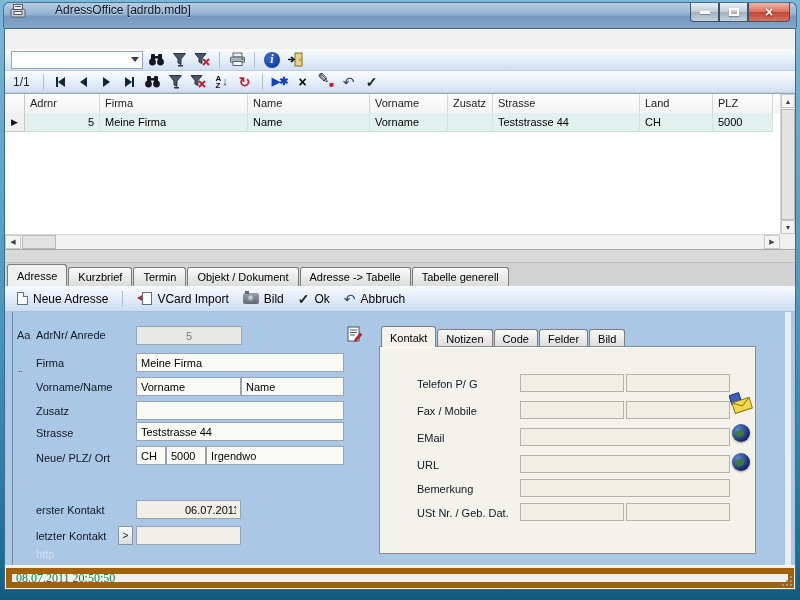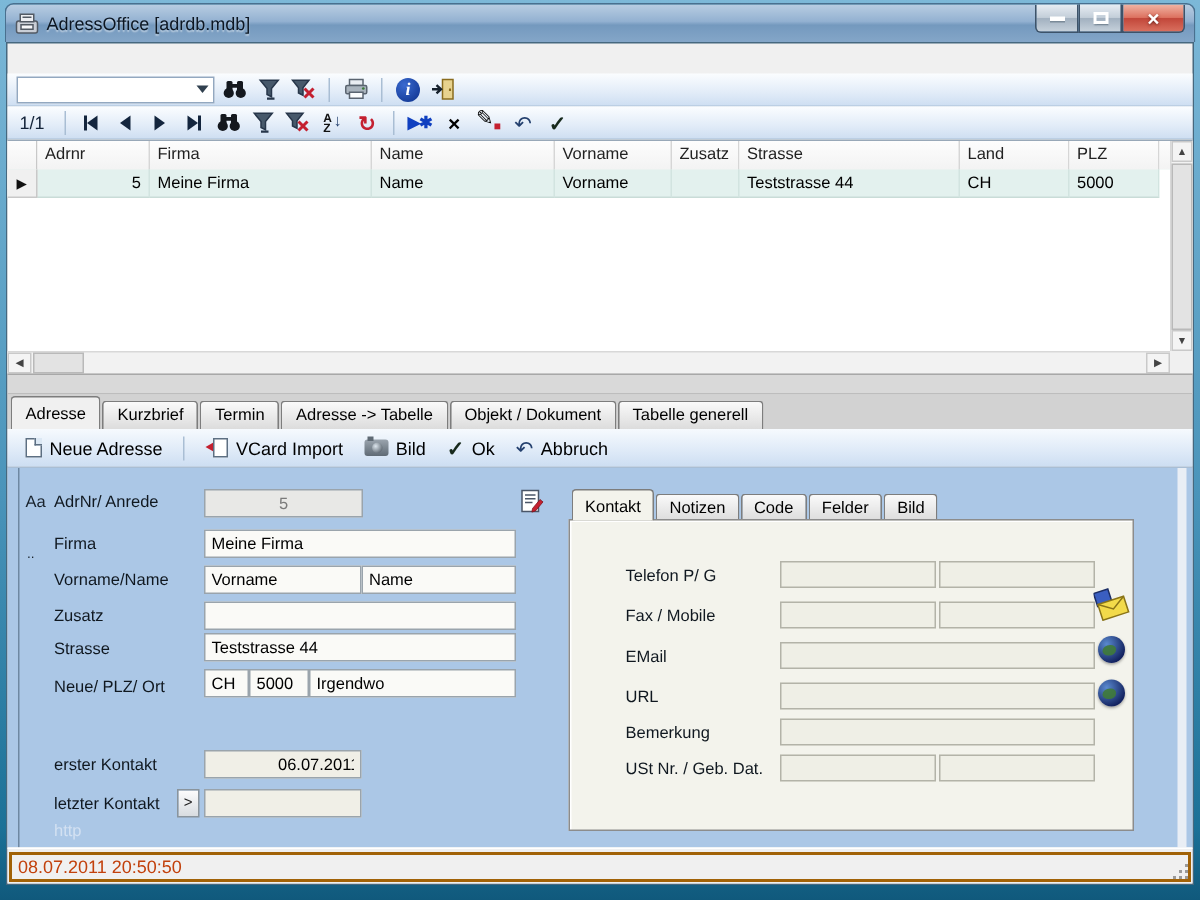--- a/index.html
+++ b/index.html
@@ -4,21 +4,21 @@
 <style>
   * { margin:0; padding:0; box-sizing:border-box; }
   html,body { background:#555; }
   body { font-family:"Liberation Sans", sans-serif; font-size:11px; color:#000; }
   .win { position:relative; width:800px; height:600px; overflow:hidden;
          background:linear-gradient(180deg,#7cb8d8 0%,#4a94ba 55%,#1b7197 92%,#10597c 100%); }
   
   .titlebar { position:absolute; left:3px; top:2px; right:3px; height:26px;
     background:linear-gradient(180deg,#b8cde2 0%,#93b1d1 45%,#7499be 55%,#84a6c8 100%);
     border:1px solid #49708f; border-bottom:none; border-radius:6px 6px 0 0;
-    display:flex; align-items:center; padding:0 6px; }
+    display:flex; align-items:flex-start; padding:0 6px;gap:24px; }
   .title-text { font-size:12px; color:#0c1622; margin-left:5px; text-shadow:0 1px 1px rgba(255,255,255,.5); }
   .winbtns { position:absolute; top:0; right:6px; display:flex; }
   .wbtn { width:29px; height:19px; border:1px solid #3d5369; border-top:none;
     background:linear-gradient(180deg,#e7edf3 0%,#c3ced9 48%,#a2b1c0 52%,#c6d1db 100%);
     display:flex; align-items:center; justify-content:center; }
   .wbtn.min { border-radius:0 0 0 4px; }
   .wbtn.close { width:42px; border-radius:0 0 4px 0;
     background:linear-gradient(180deg,#f0b4a4 0%,#dd7260 48%,#c2473a 52%,#d9705f 100%); }
   .glyph-min { width:10px; height:3px; background:#fff; box-shadow:0 1px 0 #7a8a98; }
   .glyph-max { width:10px; height:8px; border:2px solid #fff; box-shadow:0 1px 1px #7a8a98; }
@@ -120,22 +120,22 @@
   .cl { position:absolute; font-size:11px; color:#101820; }
   .ci { position:absolute; height:18px; border:1px solid #b3b3a8; background:#efefe6; font-size:11px; padding:0 4px; }
   .ic-doc-edit { position:absolute; width:17px; height:17px; }
   .ic-globe { position:absolute; width:18px; height:18px; border-radius:50%;
     background:radial-gradient(circle at 32% 30%,#5a8ad0,#12215e 75%); box-shadow:0 1px 2px rgba(0,0,0,.35); }
   .ic-globe::after { content:''; position:absolute; left:3px; top:6px; width:9px; height:7px; background:#3f7a38;
     border-radius:60% 40% 55% 45%; opacity:.9; }
   .ic-env { position:absolute; width:26px; height:22px; }
   
   .statusbar { position:absolute; left:0; right:0; top:536px; bottom:0; background:#f0f0f0; border-top:1px solid #fff; }
-  .statusbar .inner { position:absolute; left:1px; top:2px; bottom:1px; right:1px; border:2px solid #a16207;
-    display:flex; align-items:center; padding-left:4px; font-size:12px; color:#c2410c; }
+  .statusbar .inner { position:absolute; left:1px; top:2px; bottom:1px; right:1px; border:6px solid #a16207;
+    display:flex; align-items:center; padding-left:4px; font-size:12px; color:#15803d;font-family:Liberation Serif, serif; }
   .grip { position:absolute; right:2px; bottom:2px; width:12px; height:12px;
     background:radial-gradient(circle 1.2px at 10px 10px,#9a9a9a 95%,transparent),
                radial-gradient(circle 1.2px at 6px 10px,#9a9a9a 95%,transparent),
                radial-gradient(circle 1.2px at 10px 6px,#9a9a9a 95%,transparent),
                radial-gradient(circle 1.2px at 2px 10px,#9a9a9a 95%,transparent),
                radial-gradient(circle 1.2px at 6px 6px,#9a9a9a 95%,transparent),
                radial-gradient(circle 1.2px at 10px 2px,#9a9a9a 95%,transparent); }
 </style>
 </head>
 <body>
@@ -319,22 +319,22 @@
       </div>
       <div class="corner"></div>
     </div>
 
     <div class="splitter"></div>
 
     <div class="tabbar">
       <div class="tab active">Adresse</div>
       <div class="tab">Kurzbrief</div>
       <div class="tab">Termin</div>
+      <div class="tab">Objekt / Dokument</div>
       <div class="tab">Adresse -&gt; Tabelle</div>
-      <div class="tab">Objekt / Dokument</div>
       <div class="tab">Tabelle generell</div>
     </div>
 
     <div class="btnbar">
       <div class="fbtn">
         <span class="ic-page"></span>
         <span>Neue Adresse</span>
       </div>
       <div class="sep"></div>
       <div class="fbtn">

